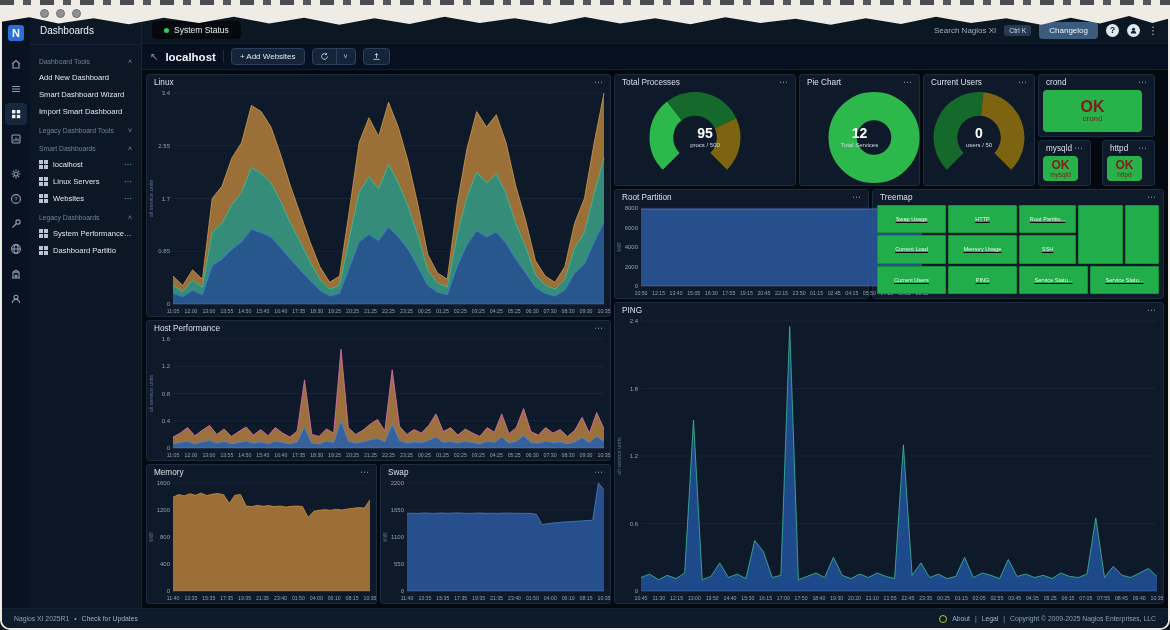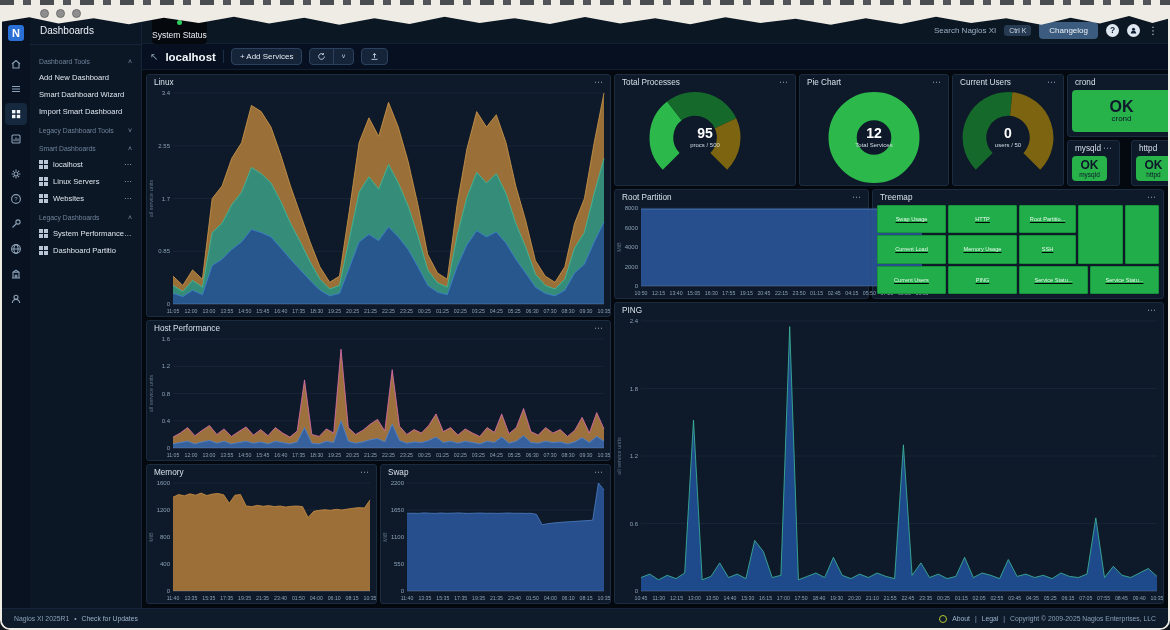--- a/index.html
+++ b/index.html
@@ -27,21 +27,21 @@
   .sb-body { flex:1; padding:6px 6px; overflow:hidden; }
   .sb-sec { display:flex; justify-content:space-between; align-items:center; color:#6f8399; font-size:6.8px; padding:7px 3px 4px 3px; cursor:pointer; }
   .sb-chev { font-size:7px; color:#7c90a6; }
   .sb-item { display:flex; align-items:center; color:#dde5ee; font-size:7.6px; padding:4px 3px; border-radius:3px; cursor:pointer; }
   .sb-item .sb-label { flex:1; white-space:nowrap; overflow:hidden; text-overflow:ellipsis; }
   .sb-ico { margin-right:5px; flex:none; }
   .sb-kebab { color:#8ca1b7; font-size:8px; margin-left:3px; }
   
   .main { flex:1; display:flex; flex-direction:column; min-width:0; }
   .topbar { height:27px; background:#0b1723; display:flex; align-items:center; padding:0 10px; border-bottom:1px solid #121f31; }
-  .status-pill { background:#05090e; border-radius:4px; color:#e8eef5; font-size:8.5px; padding:4px 0; display:flex; align-items:center; gap:5px; cursor:pointer;flex-direction:column; }
+  .status-pill { background:#05090e; border-radius:4px; color:#e8eef5; font-size:8.5px; padding:4px 12px; display:flex; align-items:center; gap:5px; cursor:pointer; }
   .status-dot { width:5px; height:5px; border-radius:50%; background:#2ecc5a; }
   .topbar-right { margin-left:auto; display:flex; align-items:center; gap:8px; }
   .search-txt { color:#9db0c4; font-size:8px; cursor:pointer; }
   .kbd { background:#263a52; color:#cfdae6; font-size:6.8px; border-radius:3px; padding:2px 5px; }
   .changelog { background:#3b5c7e; color:#eef3f8; font-size:8px; border-radius:4px; padding:4px 10px; cursor:pointer; }
   .circ-ic { width:13px; height:13px; border-radius:50%; background:#dfe7f0; color:#122033; font-size:8.5px; font-weight:bold; display:flex; align-items:center; justify-content:center; cursor:pointer; }
   .vkebab { color:#cfd8e3; font-size:10px; cursor:pointer; }
   .ctx-head { height:26px; display:flex; align-items:center; gap:7px; padding:0 8px; border-bottom:1px solid #121f31; background:#071020; }
   .back-ic { color:#8ca1b7; font-size:10px; cursor:pointer; }
   .page-title { color:#f2f6fa; font-size:11.5px; font-weight:bold; }
@@ -60,21 +60,21 @@
   .card-title { color:#d8e0ea; font-size:8.2px; }
   .kebab { color:#9fb0c3; font-size:9px; line-height:5px; cursor:pointer; }
   .card-body { flex:1; min-height:0; position:relative;text-decoration:underline; }
   .gauge-wrap { position:relative; }
   .gauge-svg { position:absolute; inset:0; }
   .gauge-center { position:absolute; inset:0; display:flex; flex-direction:column; align-items:center; justify-content:center; pointer-events:none; }
   .g-val { color:#fff; font-size:14px; font-weight:bold; }
   .g-sub { color:#d5dde6; font-size:6px; margin-top:1px; }
   .status-col { width:117px; flex:none; display:flex; flex-direction:column; gap:3px; }
   .status-row { flex:1; display:flex; gap:11px; min-height:0; }
-  .status-box { background:#27b24a; border-radius:4px; color:#0f172a; display:flex; flex-direction:column; align-items:center; justify-content:center; margin:2px 12px 4px 4px; flex:1; cursor:pointer; }
+  .status-box { background:#27b24a; border-radius:4px; color:#7f1d1d; display:flex; flex-direction:column; align-items:center; justify-content:center; margin:2px 12px 4px 4px; flex:1; cursor:pointer; }
   .ok-l { font-size:16px; font-weight:bold; line-height:15px; }
   .nm-l { font-size:8px; }
   .ok-s { font-size:12px; font-weight:bold; line-height:11px; }
   .nm-s { font-size:6.5px; }
   .tm-grid { display:grid; grid-template-columns:repeat(24,1fr); grid-template-rows:repeat(3,1fr); grid-auto-flow:row dense; gap:2px; height:100%; padding:2px 4px 4px 4px; }
   .tm-cell { background:#21ad49; border:1px solid #17913a; border-radius:1px; display:flex; align-items:center; justify-content:center; overflow:hidden; cursor:pointer; }
   .tm-cell span { color:#eafcef; font-size:5.6px; white-space:nowrap; }
   .footer { height:20px; background:#0d1b2b; border-top:1px solid #15243a; display:flex; align-items:center; padding:0 12px; flex:none; }
   .foot-left { color:#8ba0b6; font-size:6.8px; display:flex; gap:5px; align-items:center; }
   .foot-right { margin-left:auto; color:#8ba0b6; font-size:6.8px; display:flex; gap:5px; align-items:center; }
@@ -259,21 +259,21 @@
                 </svg>
               </span>
             <span class="vkebab">⋮</span>
           </div>
         </div>
 
         <div class="ctx-head">
           <span class="back-ic">↖</span>
           <span class="page-title">localhost</span>
           <span class="hdiv"></span>
-          <span class="hbtn">+ Add Services</span>
+          <span class="hbtn">+ Add Websites</span>
           <span class="refresh-group">
             <span class="part">
                 <svg width="9" height="9" viewBox="0 0 12 12">
                   <path d="M9.8 6 a3.8 3.8 0 1 1 -1.2 -2.8 M8.6 1.4 V3.4 H6.6" stroke="#c3d1df" fill="none" stroke-width="1.2"></path>
                 </svg>
               </span>
             <span class="sep"></span>
             <span class="part">˅</span>
           </span>
           <span class="hbtn">
@@ -479,21 +479,21 @@
                         <path d="M59.4 22.9 A33.7 33.7 0 0 1 110.5 35.2" fill="none" stroke="#15692b" stroke-width="23.7"></path>
                         <path d="M110.5 35.2 A33.7 33.7 0 0 1 103.8 73.3" fill="none" stroke="#7c6410" stroke-width="23.7"></path>
                       </svg>
                     </div>
                   <div class="gauge-center">
                       <span class="g-val">95</span>
                       <span class="g-sub">procs / 500</span>
                     </div>
                 </div>
               </div>
-              <div class="card" style="width:150px;flex:none">
+              <div class="card" style="width:121px;flex:none">
                 <div class="card-head">
                     <span class="card-title">Pie Chart</span>
                     <span class="kebab">⋯</span>
                   </div>
                 <div class="card-body gauge-wrap">
                   <div class="gauge-svg">
                       <svg width="148" height="97" style="display:block">
                         <circle cx="74" cy="49.5" r="31.4" fill="none" stroke="#2db84c" stroke-width="28.2"></circle>
                       </svg>
                     </div>

